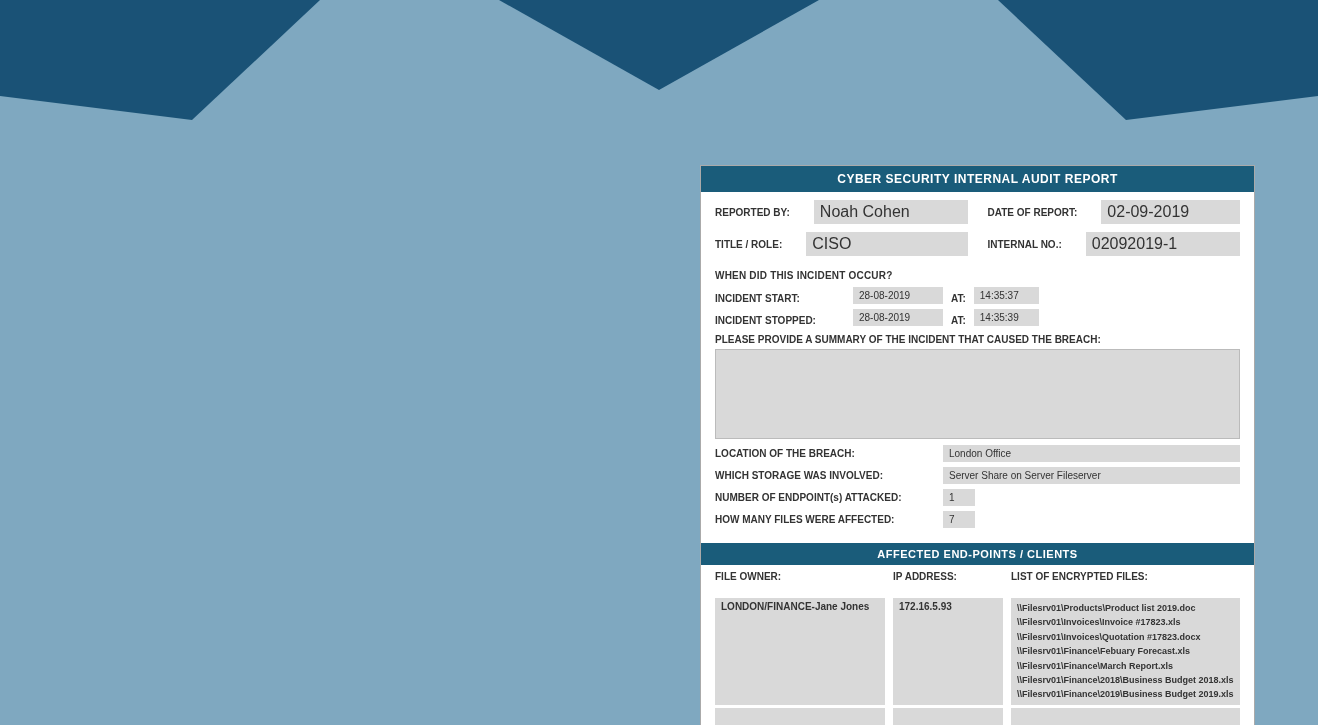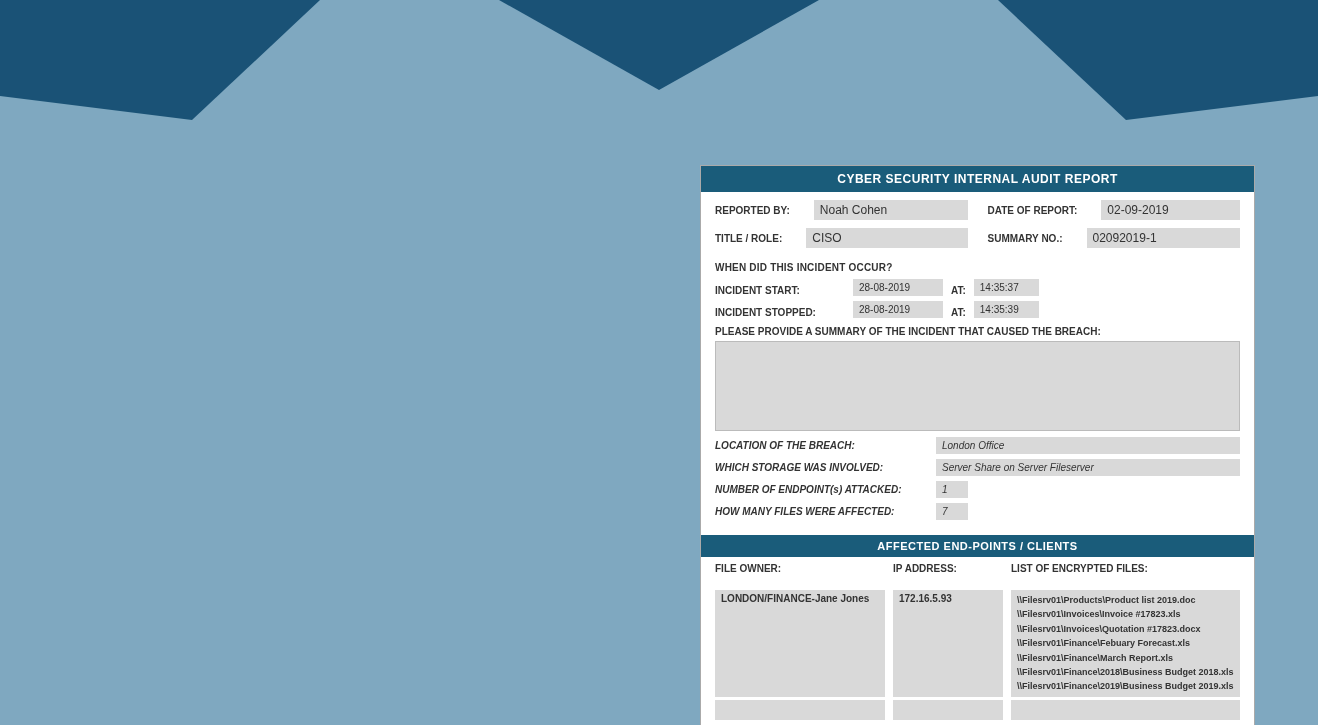--- a/index.html
+++ b/index.html
@@ -84,21 +84,21 @@
     }
     .top-label {
       font-weight: bold;
       font-size: 10px;
       color: #333;
       white-space: nowrap;
     }
     .top-value {
       background: #d9d9d9;
       padding: 3px 6px;
-      font-size: 12px;
+      font-size: 16px;
       color: #333;
       flex: 1;
     }
 
     
     .incident-body {
       padding: 6px 14px;
     }
 
     .incident-question {
@@ -161,23 +161,22 @@
       font-size: 10px;
       color: #333;
       min-height: 90px;
       resize: none;
       line-height: 1.5;
     }
 
     .breach-row {
       display: flex;
       align-items: center;
-      gap: 1px;
+      gap: 8px;
       margin-bottom: 5px;
-      font-style: italic;
     }
 
     .breach-label {
       font-weight: bold;
       font-size: 10px;
       color: #333;
       white-space: nowrap;
       width: 220px;
     }
 
@@ -267,21 +266,21 @@
       <span class="top-value">02-09-2019</span>
     </div>
   </div>
 
   <div class="top-fields" style="padding-top:0;">
     <div class="top-field-group">
       <span class="top-label">TITLE / ROLE:</span>
       <span class="top-value">CISO</span>
     </div>
     <div class="top-field-group">
-      <span class="top-label">SUMMARY NO.:</span>
+      <span class="top-label">INTERNAL NO.:</span>
       <span class="top-value">02092019-1</span>
     </div>
   </div>
 
 
   <div class="incident-body">
 
     <div class="incident-question">WHEN DID THIS INCIDENT OCCUR?</div>
 
     <div class="incident-row">

